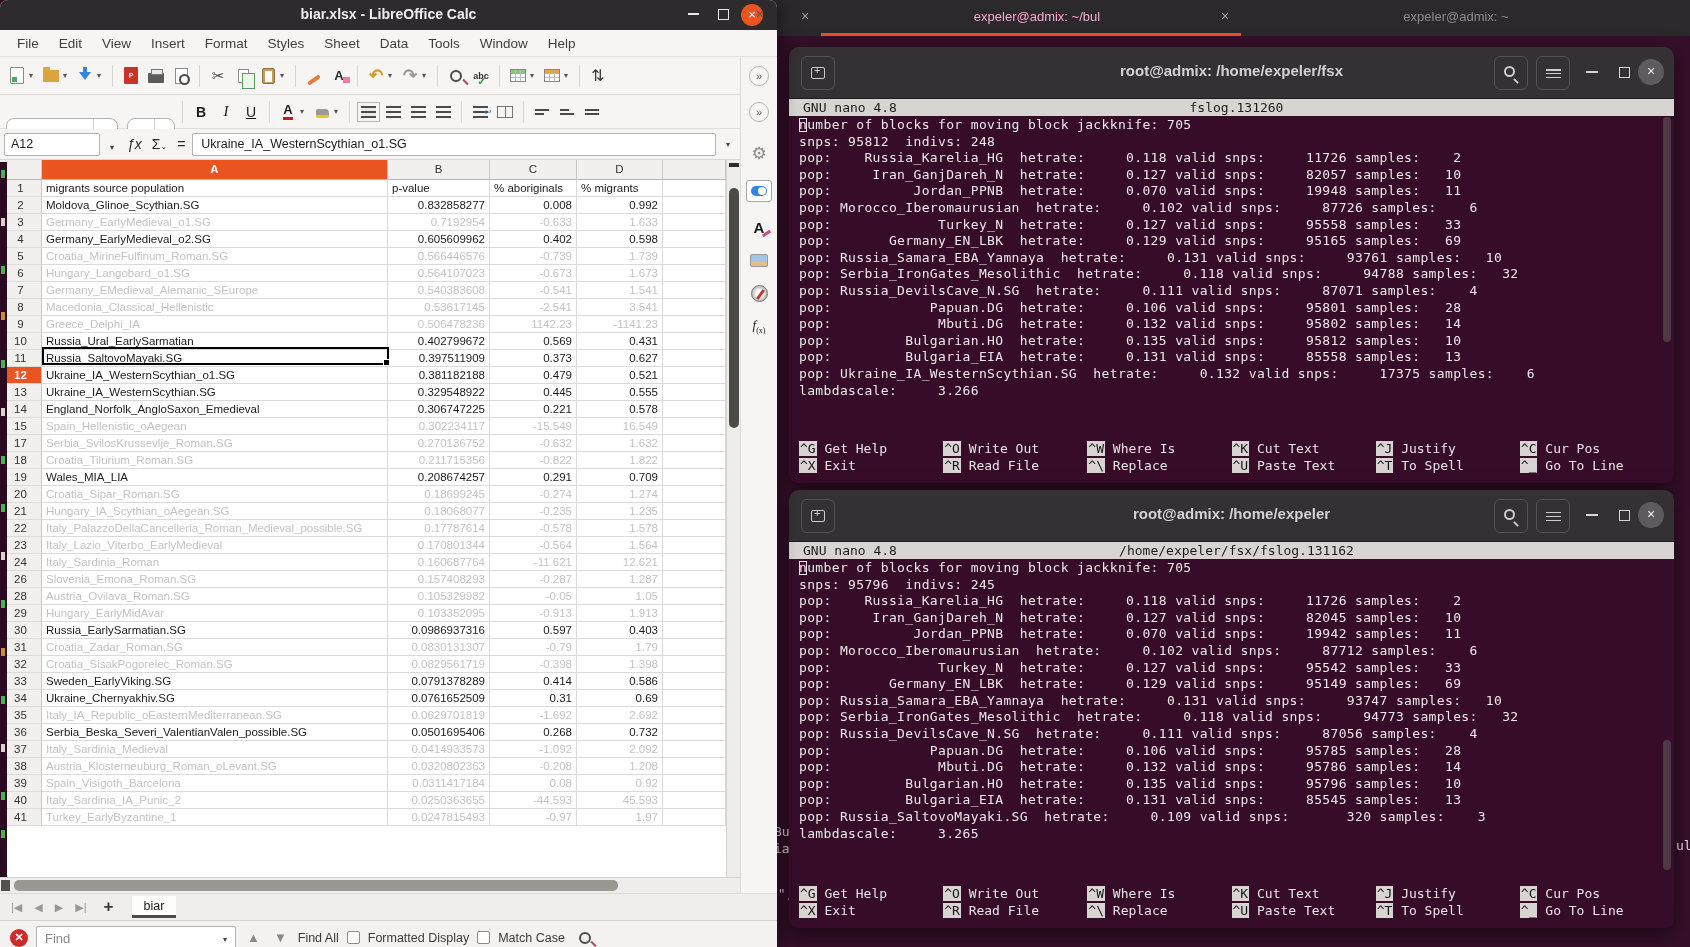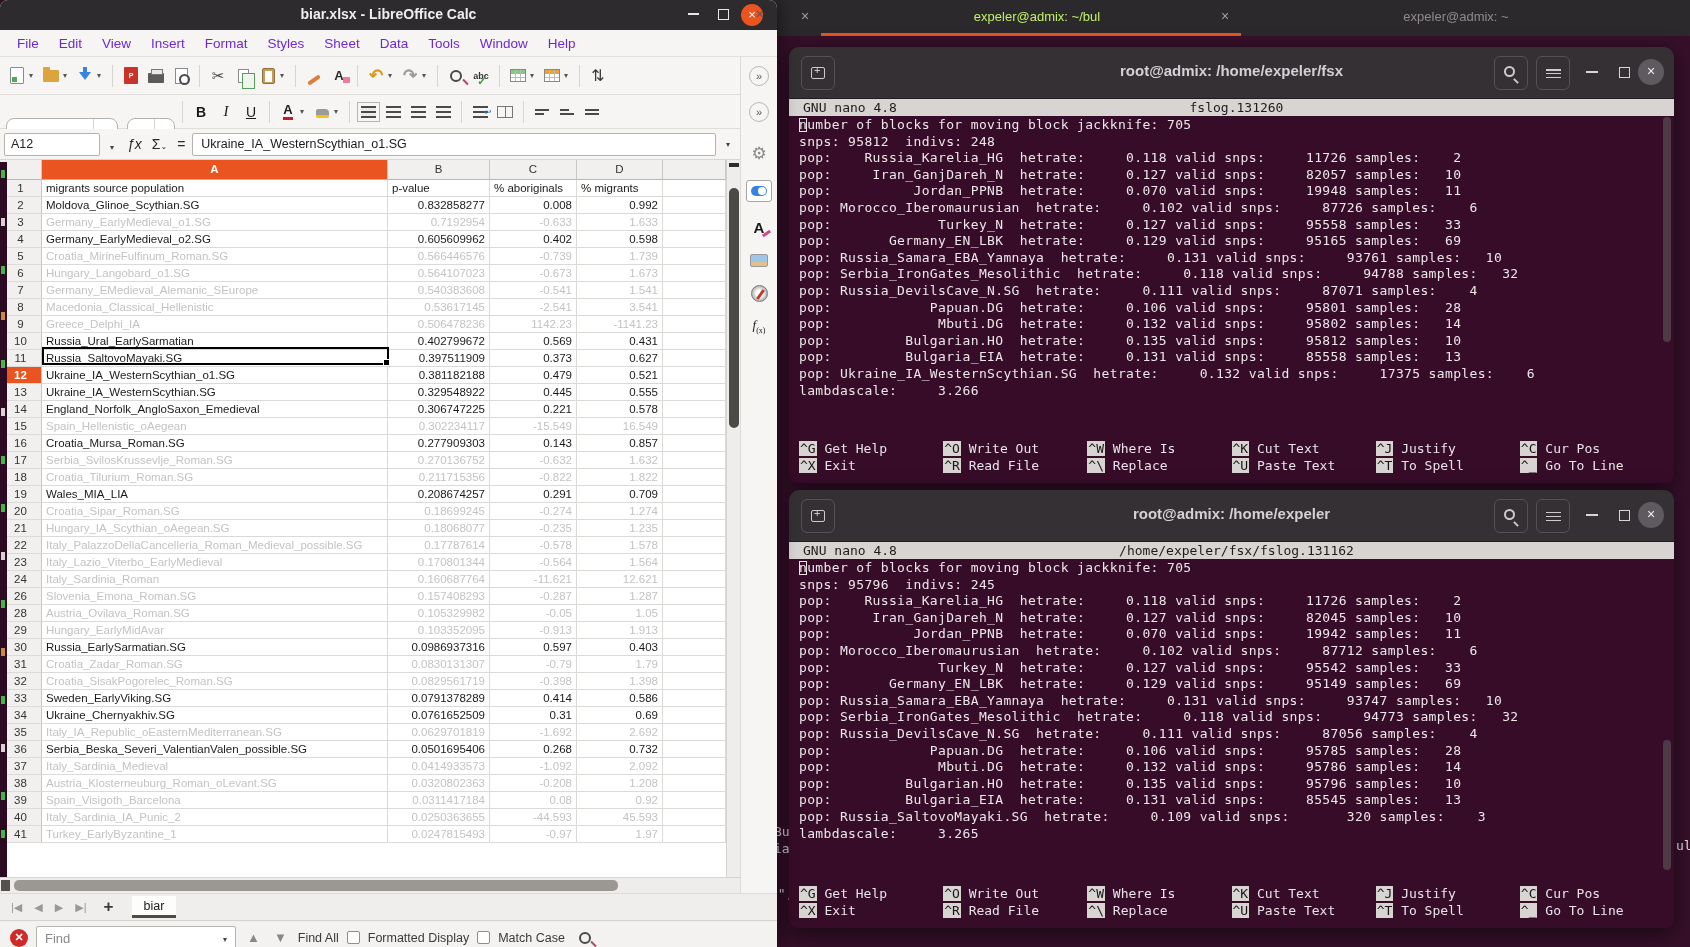--- a/index.html
+++ b/index.html
@@ -3,21 +3,21 @@
 <meta charset="utf-8">
 <style>
   * { margin:0; padding:0; box-sizing:border-box; }
   html,body { width:1690px; height:947px; overflow:hidden; background:#1d0a16; }
   #screen { position:relative; width:1690px; height:947px; background:#36102a; overflow:hidden;
             font-family:"Liberation Sans", sans-serif; }
 
   
   .tabbar { position:absolute; left:737px; top:0; width:953px; height:36px; background:#2c292c; z-index:1; }
   .tabbar .tclose { position:absolute; top:8px; color:#a49ea4; font-size:14px; width:20px; text-align:center; cursor:default; }
-  .tab-label { position:absolute; top:9px; font-size:13px; color:#bef264; white-space:nowrap; transform:translateX(-50%); }
+  .tab-label { position:absolute; top:9px; font-size:13px; color:#f9a8d4; white-space:nowrap; transform:translateX(-50%); }
   .tab-label.inactive { color:#8f898f; }
   .tab-underline { position:absolute; bottom:0; height:3px; background:#e95420; }
 
   
   .term { position:absolute; width:885px; background:#370c29; border-radius:10px 10px 8px 8px;
           box-shadow:0 6px 22px rgba(0,0,0,.55); z-index:1; overflow:hidden; }
   .thead { position:absolute; left:0; top:0; right:0; height:52px; background:#343034; border-bottom:1px solid #201d20; }
   .ttitle { position:absolute; left:0; right:0; top:15px; text-align:center; color:#d5d0d5; font-size:15px; font-weight:bold; }
   .tbtn { position:absolute; top:9px; width:34px; height:34px; border:1px solid #565156; border-radius:6px; color:#cfcacf; }
   .newtab-glyph { position:absolute; left:9px; top:10px; width:14px; height:12px; border:1.5px solid #cfcacf; border-radius:2px; }
@@ -51,21 +51,21 @@
   
   .calc { position:absolute; left:0; top:0; width:777px; height:947px; background:#f6f5f4;
           border-radius:8px 8px 0 0; box-shadow:2px 0 18px rgba(0,0,0,.5); z-index:2; }
   .ctitle { position:absolute; left:0; top:0; right:0; height:30px; background:#2d2b2d; border-radius:8px 8px 0 0; }
   .ctitle .txt { position:absolute; left:0; right:0; top:6px; text-align:center; color:#f0eef0; font-size:14px; font-weight:bold; }
   .cbtn { position:absolute; top:9px; color:#e8e6e8; }
   .cclose { top:4px; width:22px; height:22px; background:#e95420; border-radius:50%; color:#fff;
             text-align:center; line-height:21px; font-size:13px; }
   .menubar { position:absolute; left:0; top:30px; right:0; height:27px; background:#f6f5f4; display:flex;
              align-items:center; padding-left:8px; gap:2px; border-bottom:1px solid #e3e1df; }
-  .menubar span { font-size:13.5px; color:#6d28d9; padding:3px 9px; }
+  .menubar span { font-size:13.5px; color:#404040; padding:3px 9px; }
   .menuclose { position:absolute; right:8px; top:4px; color:#555; font-size:14px; padding:2px 5px; }
 
   .tb { position:absolute; left:0; right:37px; display:flex; align-items:center; padding-left:6px; gap:3px;
         background:#f6f5f4; border-bottom:1px solid #e0deda; }
   #toolbar1 { top:57px; height:38px; }
   #toolbar2 { top:95px; height:34px; }
   .sep { width:1px; height:22px; background:#d8d5d1; margin:0 4px; }
   .ic { position:relative; width:22px; height:22px; display:flex; align-items:center; justify-content:center;
         font-size:15px; color:#4a4a4a; }
   .dda { font-size:8px; color:#555; width:8px; margin-left:-2px; }
@@ -590,28 +590,20 @@
             <div class="cell ce"></div>
           </div>
           <div class="r dim">
             <div class="rh">15</div>
             <div class="cell ca">Spain_Hellenistic_oAegean</div>
             <div class="cell cb">0.302234117</div>
             <div class="cell cc">-15.549</div>
             <div class="cell cd">16.549</div>
             <div class="cell ce"></div>
           </div>
-          <div class="r">
-            <div class="rh">16</div>
-            <div class="cell ca">Croatia_Mursa_Roman.SG</div>
-            <div class="cell cb">0.277909303</div>
-            <div class="cell cc">0.143</div>
-            <div class="cell cd">0.857</div>
-            <div class="cell ce"></div>
-          </div>
           <div class="r dim">
             <div class="rh">17</div>
             <div class="cell ca">Serbia_SvilosKrussevlje_Roman.SG</div>
             <div class="cell cb">0.270136752</div>
             <div class="cell cc">-0.632</div>
             <div class="cell cd">1.632</div>
             <div class="cell ce"></div>
           </div>
           <div class="r dim">
             <div class="rh">18</div>

